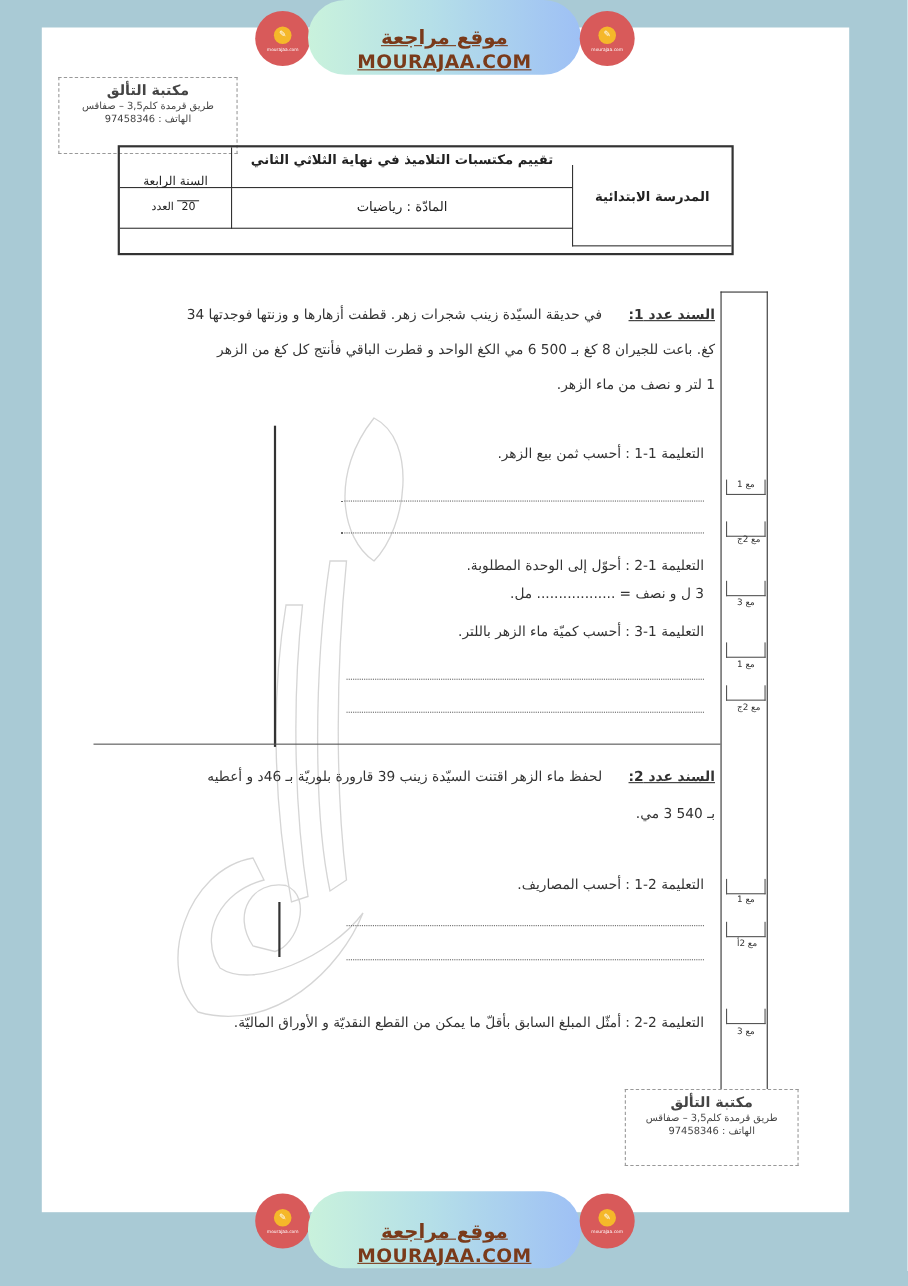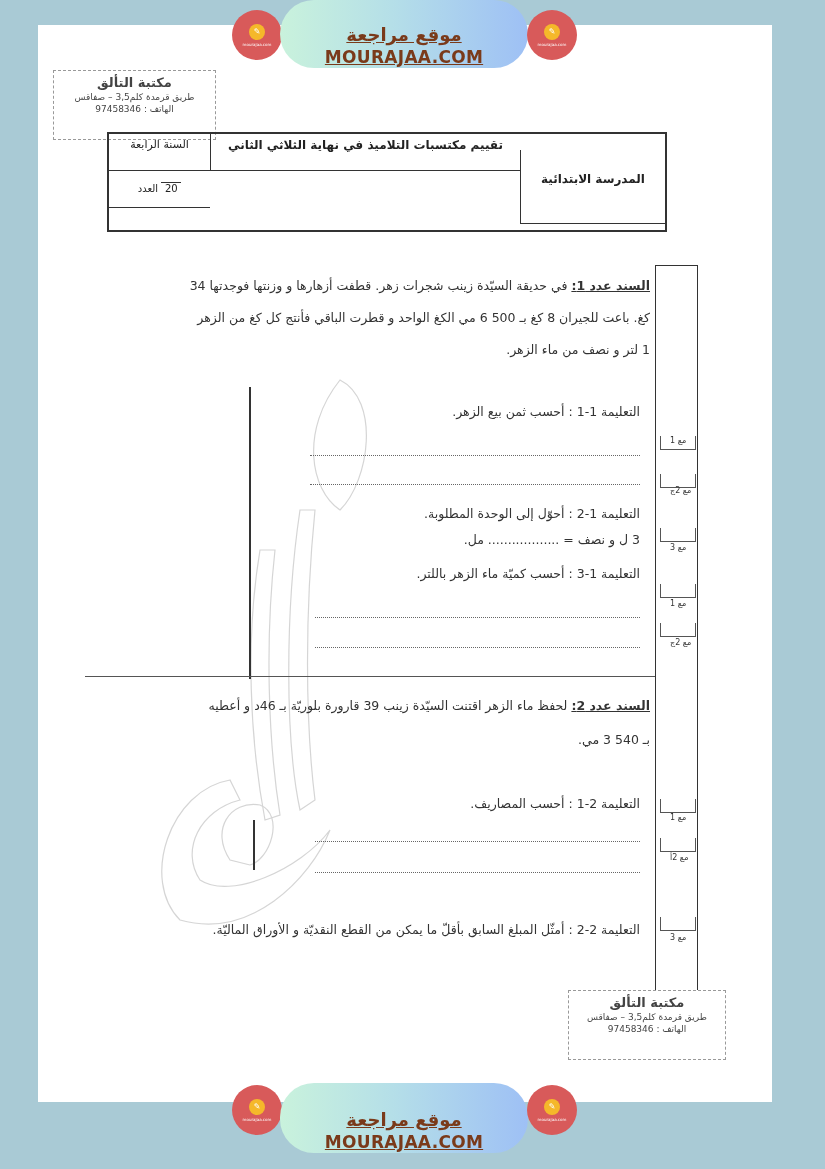--- a/index.html
+++ b/index.html
@@ -52,21 +52,21 @@
 
   
   .hdr {
     position: absolute; left: 107px; top: 132px; width: 560px; height: 100px;
     border: 2px solid #333; direction: rtl;
   }
   .hdr .cell { position: absolute; border-color: #333; border-style: solid; font-size: 12px; text-align: center; }
   .hdr .school { right: 0; top: 16px; width: 145px; height: 74px; border-width: 0 0 1px 1px; padding-top: 22px; font-weight: bold; }
   .hdr .title { right: 145px; top: 0; width: 310px; height: 37px; border-width: 0 0 1px 1px; font-weight: bold; padding-top: 4px; }
   .hdr .subject { right: 145px; top: 37px; width: 310px; height: 37px; border-width: 0 0 1px 1px; padding-top: 10px; }
-  .hdr .level { left: 0; top: 0; width: 101px; height: 37px; border-width: 0 0 1px 0; padding-top: 4px; font-size: 11px; }
+  .hdr .level { left: 0; top: 0; width: 101px; height: 37px; border-width: 0 0 1px 0; padding-top: 24px; font-size: 11px; }
   .hdr .grade { left: 0; top: 37px; width: 101px; height: 37px; border-width: 0 0 1px 0; font-size: 10px; }
   .hdr .grade .frac { display: inline-block; text-align: center; margin-top: 4px; }
   .hdr .grade .num { display:block; border-bottom: 1px solid #333; width: 20px; height: 8px; margin: 0 auto; }
   .hdr .name-row { right: 0; top: 74px; width: 100%; height: 24px; border-width: 0; text-align: right; padding: 4px 6px; font-weight: bold; font-size: 12px; }
 
   
   .score-col {
     position: absolute; left: 655px; top: 265px; width: 43px; height: 730px;
     border-left: 1.5px solid #333; border-right: 1.5px solid #333; border-top: 1px solid #333;
   }
@@ -74,21 +74,21 @@
     position: absolute; left: 4px; width: 36px; height: 14px;
     border: 1px solid #555; border-top: none;
   }
   .score-lbl { position: absolute; left: 14px; font-size: 8px; direction: rtl; color: #333; }
 
   
   .text {
     position: absolute; direction: rtl; text-align: right; font-size: 12.5px; color: #333;
     font-family: "DejaVu Sans", sans-serif;
   }
-  .text b.u { text-decoration: underline; font-weight: bold; }
+  .text b.u { text-decoration: underline; font-weight: bold; margin-left: 20px; }
   .dots {
     position: absolute; height: 0; border-bottom: 1.5px dotted #666;
   }
   .vline { position: absolute; width: 1.5px; background: #333; }
   .hline { position: absolute; height: 1px; background: #555; }
 
   
   .wm { position: absolute; left: 110px; top: 360px; pointer-events: none; opacity: 0.35; }
 </style>
 </head>
@@ -121,20 +121,21 @@
 
 <div class="stamp s1">
   <div class="name">مكتبة التألق</div>
   <div class="addr">طريق قرمدة كلم3,5 – صفاقس</div>
   <div class="tel">الهاتف : 97458346</div>
 </div>
 
 <div class="hdr">
   <div class="cell school">المدرسة الابتدائية</div>
   <div class="cell title">تقييم مكتسبات التلاميذ في نهاية الثلاثي الثاني</div>
+  <div class="cell subject">المادّة : رياضيات</div>
   <div class="cell level">السنة الرابعة</div>
   <div class="cell grade">
     <span class="frac">
       <span class="num"></span>
       <span>20</span>
     </span>
     <span>العدد</span>
   </div>
 </div>
 

